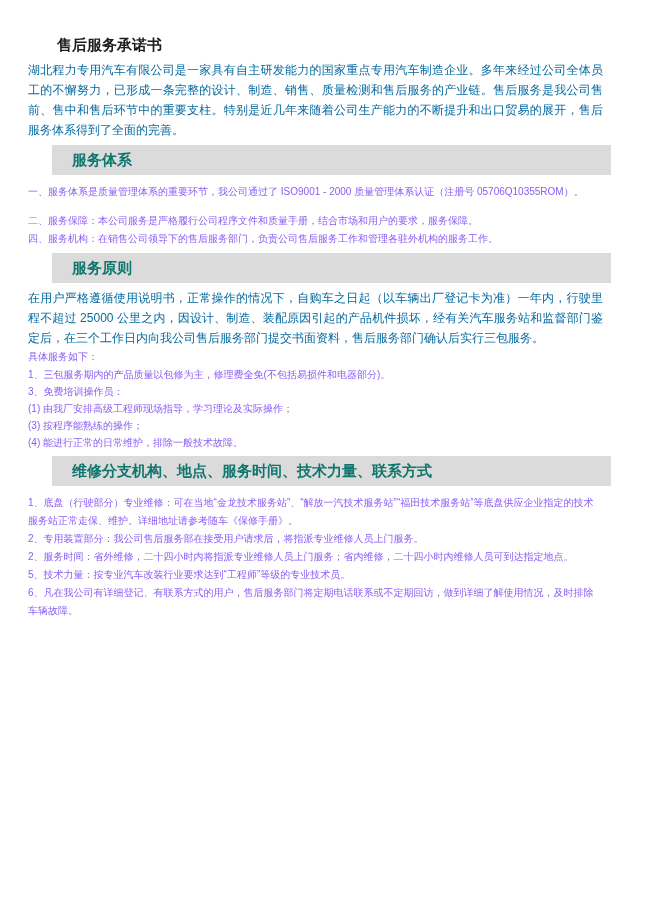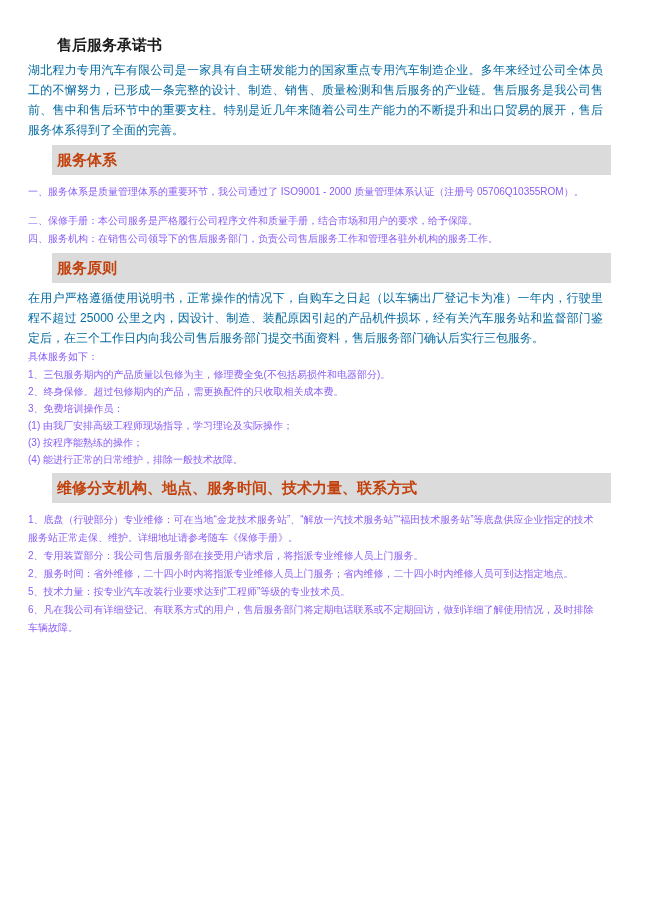--- a/index.html
+++ b/index.html
@@ -27,25 +27,25 @@
     font-size: 12px;
     line-height: 20px;
     color: #0369a1;
     text-align: justify;
   }
   .band {
     margin: 5px 0 0 24px;
     width: 559px;
     height: 30px;
     line-height: 30px;
-    padding-left: 5px;
+    padding-left: 20px;
     background: #dbdbdb;
     font-size: 15px;
     font-weight: bold;
-    color: #c2410c;
+    color: #0f766e;
     white-space: nowrap;
     overflow: hidden;
   }
   .list { margin-top: 8px; }
   .item {
     font-size: 10px;
     line-height: 18px;
     color: #8b5cf6;
   }
   .item.tight { line-height: 17px; }
@@ -58,33 +58,32 @@
 <div class="page">
 
   <h1 class="doc-title">售后服务承诺书</h1>
 
   <p class="para">湖北程力专用汽车有限公司是一家具有自主研发能力的国家重点专用汽车制造企业。多年来经过公司全体员工的不懈努力，已形成一条完整的设计、制造、销售、质量检测和售后服务的产业链。售后服务是我公司售前、售中和售后环节中的重要支柱。特别是近几年来随着公司生产能力的不断提升和出口贸易的展开，售后服务体系得到了全面的完善。</p>
 
   <h2 class="band">服务体系</h2>
 
   <div class="list">
     <p class="item gap-after">一、服务体系是质量管理体系的重要环节，我公司通过了 ISO9001 - 2000 质量管理体系认证（注册号 05706Q10355ROM）。</p>
-    <p class="item">二、保修手册：本公司服务是严格履行公司程序文件和质量手册，结合市场和用户的要求，给予保障。</p>
+    <p class="item">二、服务保障：本公司服务是严格履行公司程序文件和质量手册，结合市场和用户的要求，服务保障。</p>
     <p class="item">四、服务机构：在销售公司领导下的售后服务部门，负责公司售后服务工作和管理各驻外机构的服务工作。</p>
   </div>
 
   <h2 class="band">服务原则</h2>
 
   <p class="para mt5">在用户严格遵循使用说明书，正常操作的情况下，自购车之日起（以车辆出厂登记卡为准）一年内，行驶里程不超过 25000 公里之内，因设计、制造、装配原因引起的产品机件损坏，经有关汽车服务站和监督部门鉴定后，在三个工作日内向我公司售后服务部门提交书面资料，售后服务部门确认后实行三包服务。</p>
 
   <p class="item">具体服务如下：</p>
 
   <div class="list" style="margin-top:0">
     <p class="item tight">1、三包服务期内的产品质量以包修为主，修理费全免(不包括易损件和电器部分)。</p>
-    <p class="item tight">2、终身保修。超过包修期内的产品，需更换配件的只收取相关成本费。</p>
     <p class="item tight">3、免费培训操作员：</p>
     <p class="item tight">(1) 由我厂安排高级工程师现场指导，学习理论及实际操作；</p>
     <p class="item tight">(3) 按程序能熟练的操作；</p>
     <p class="item tight">(4) 能进行正常的日常维护，排除一般技术故障。</p>
   </div>
 
   <h2 class="band">维修分支机构、地点、服务时间、技术力量、联系方式</h2>
 
   <div class="list">
     <p class="item">1、底盘（行驶部分）专业维修：可在当地“金龙技术服务站”、“解放一汽技术服务站”“福田技术服务站”等底盘供应企业指定的技术服务站正常走保、维护。详细地址请参考随车《保修手册》。</p>

